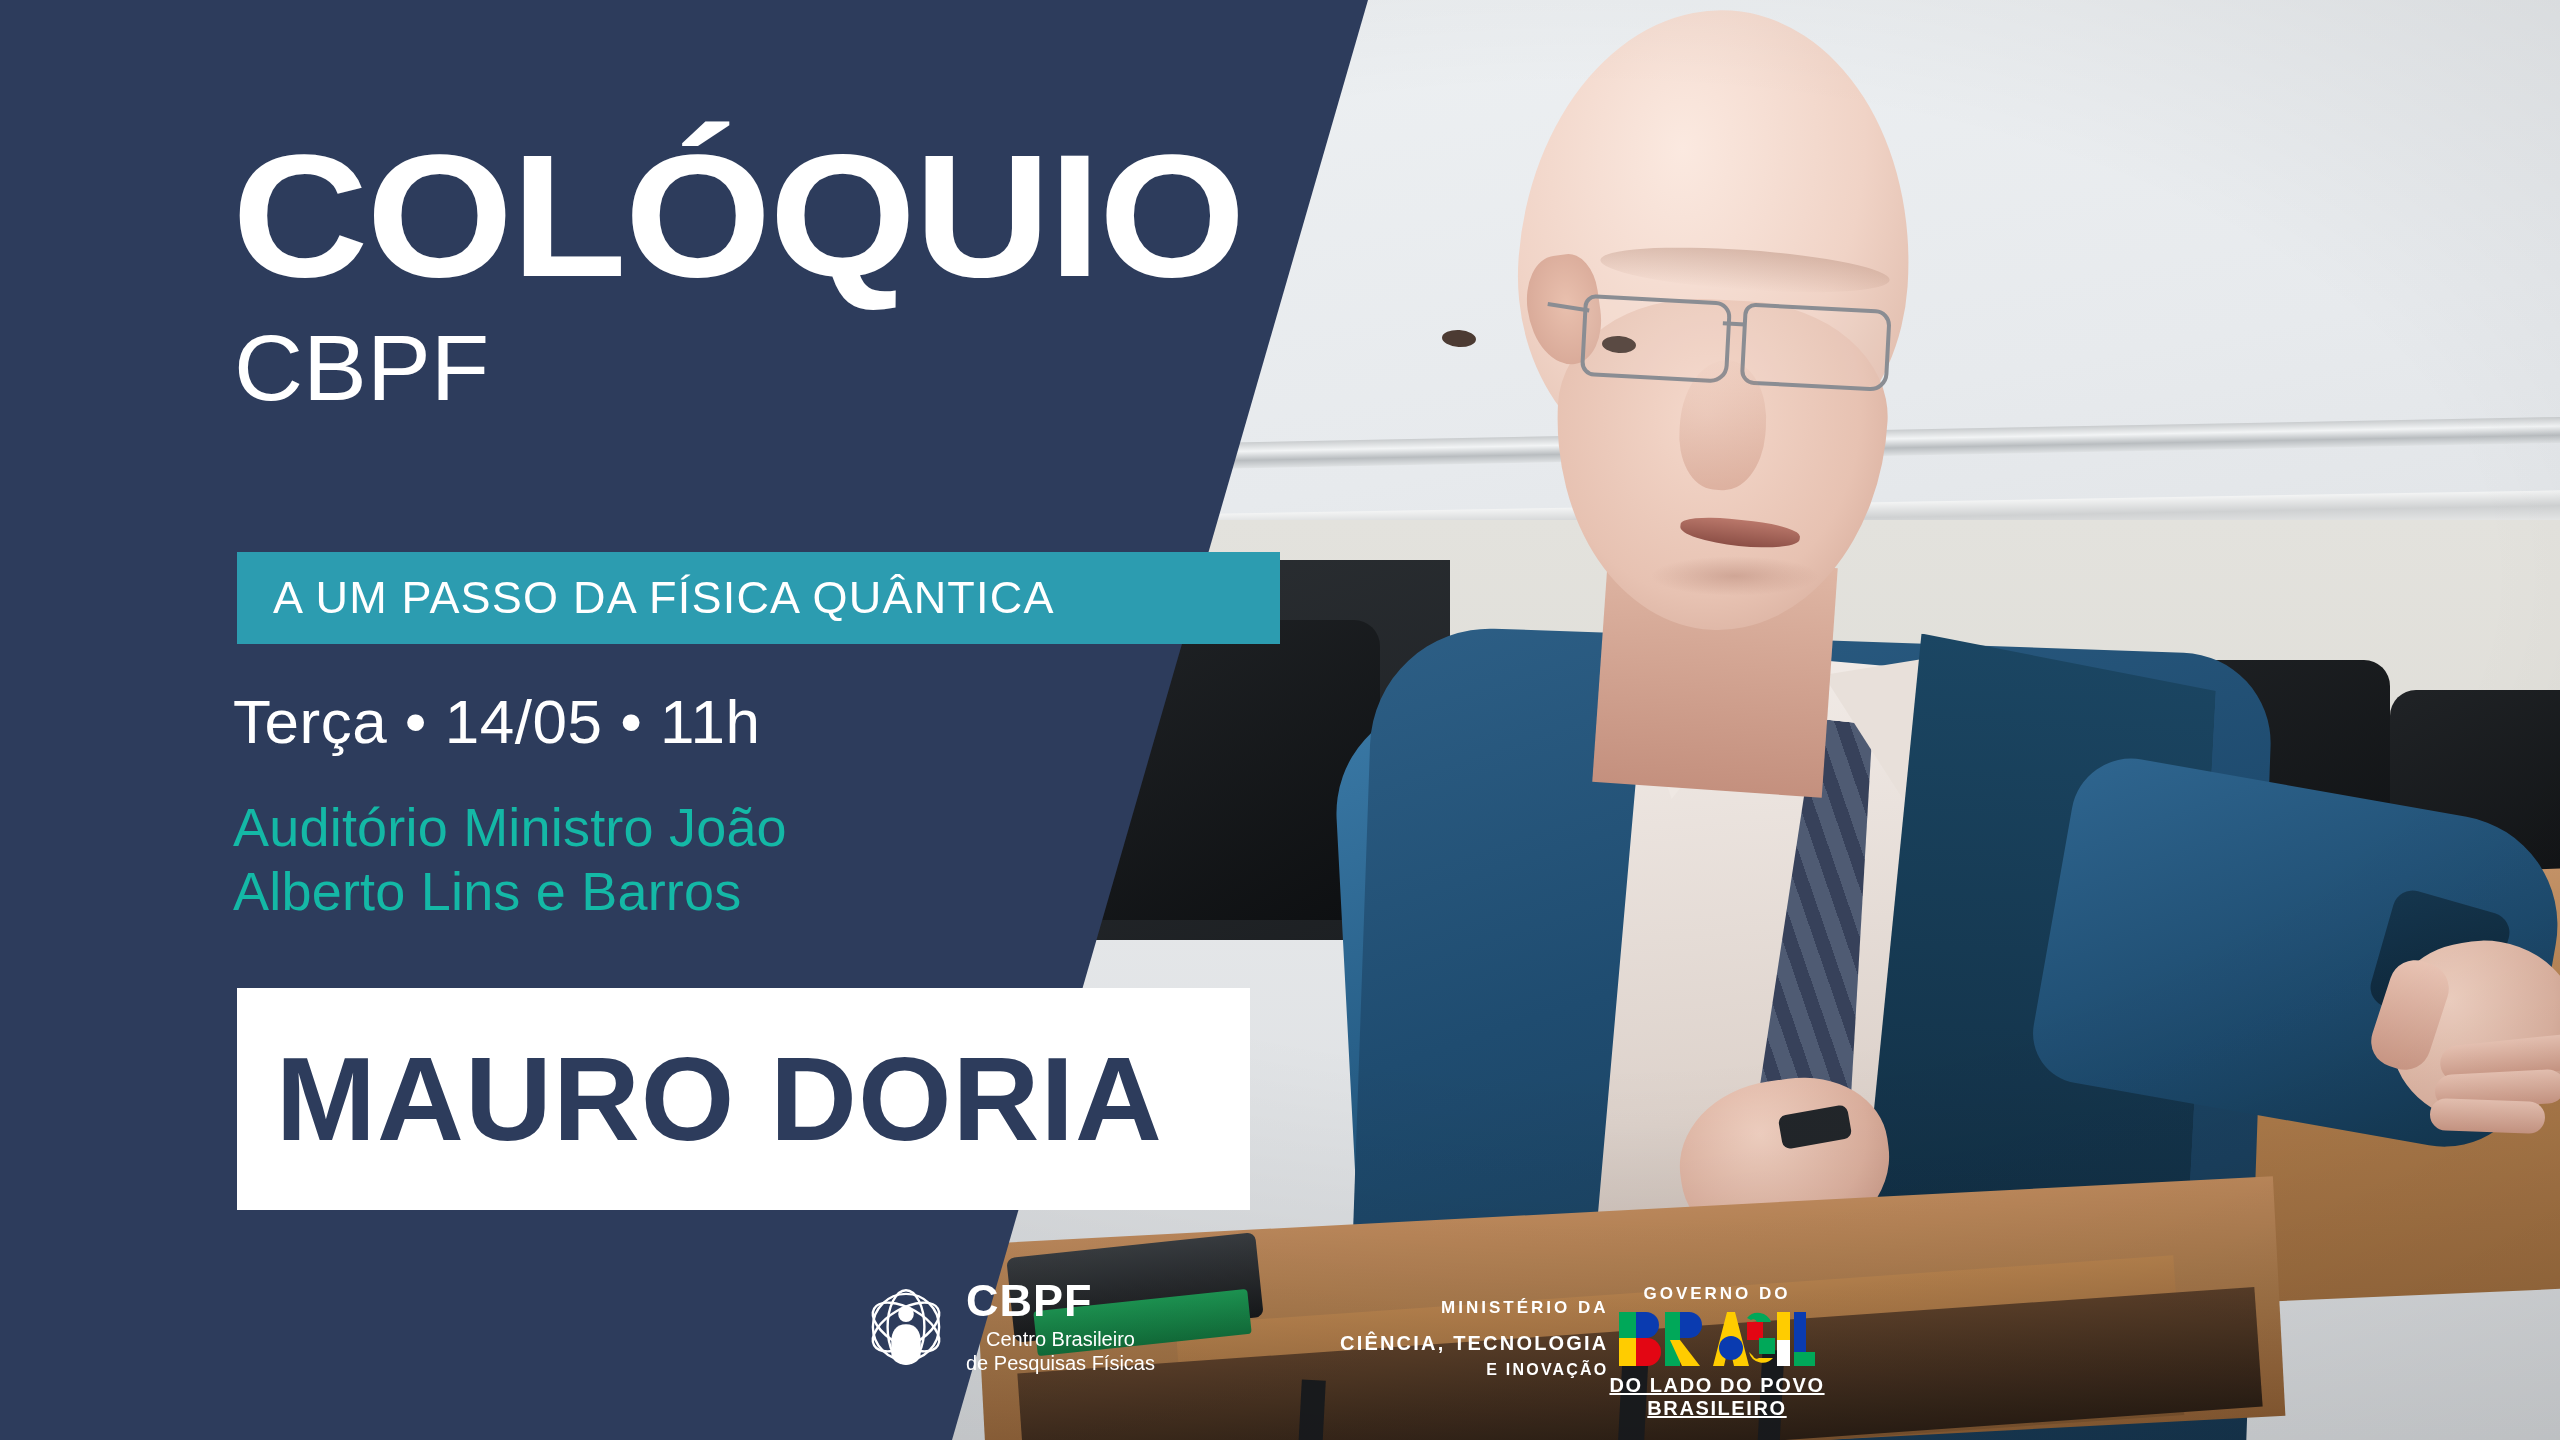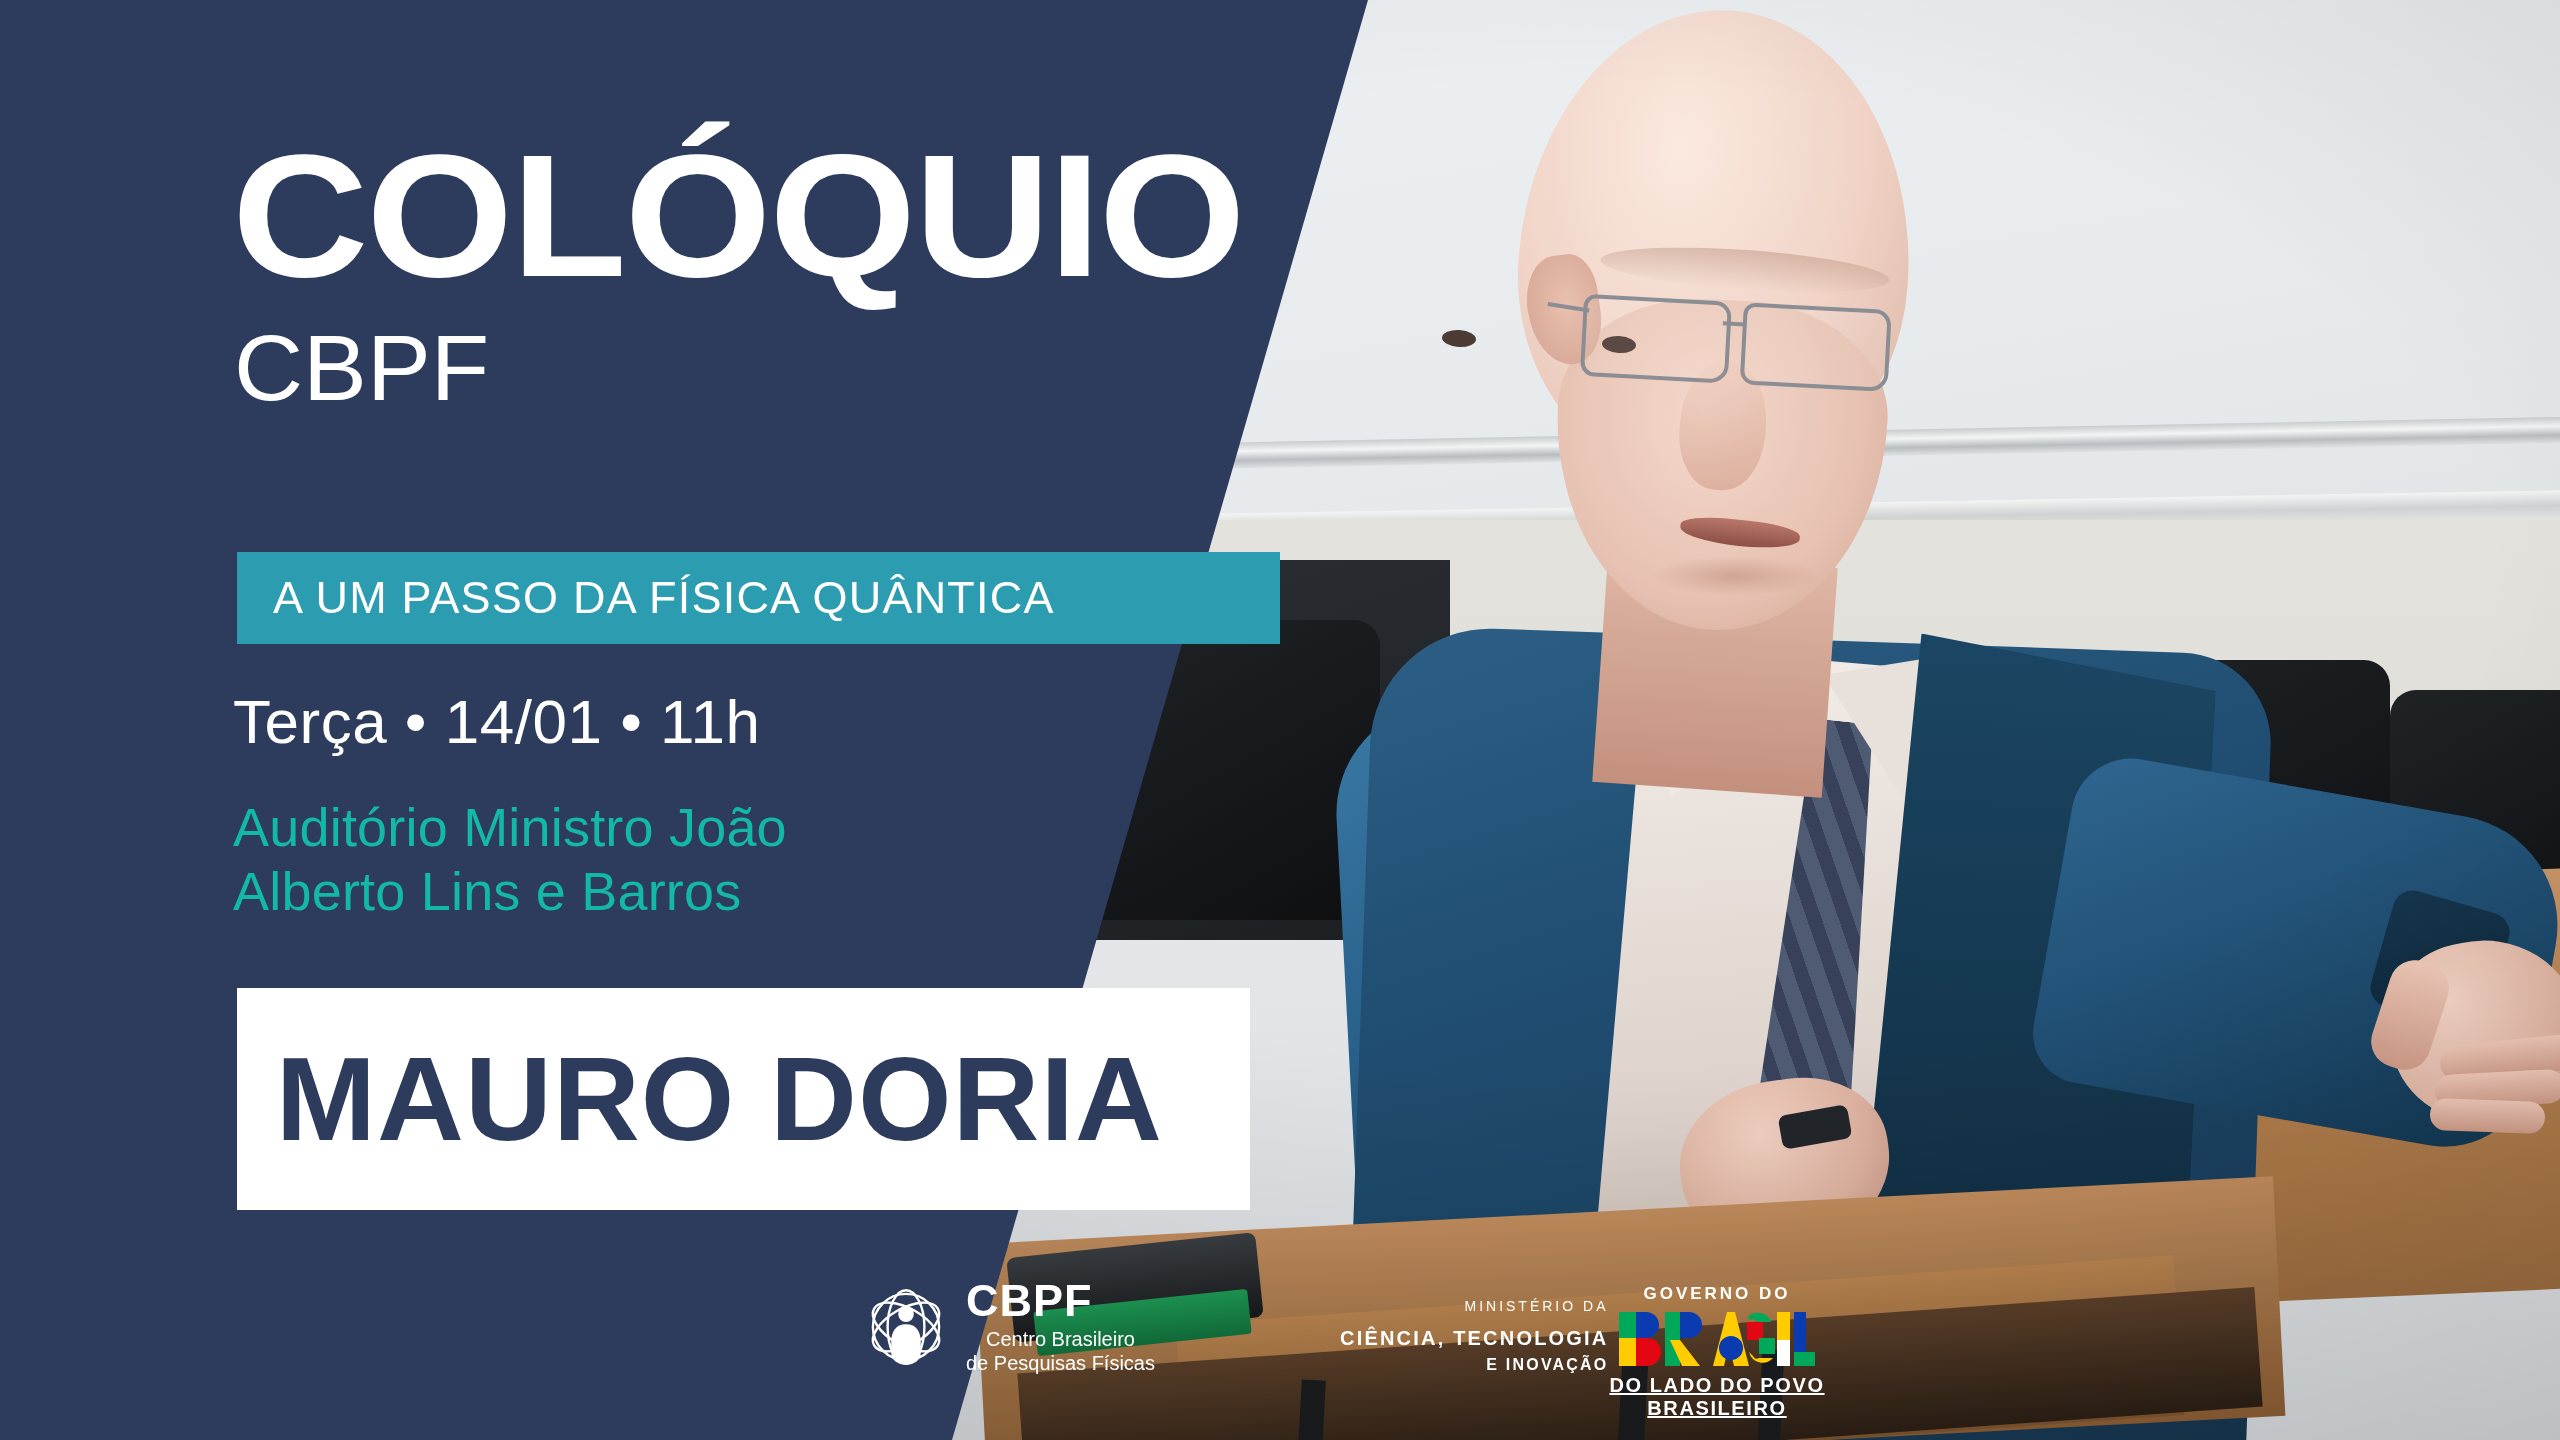--- a/index.html
+++ b/index.html
@@ -480,21 +480,21 @@
     line-height: 1.2; white-space: pre-line; text-align: center;
   }
 
   .mcti {
     position: absolute;
     left: 480px; top: 18px;
     text-align: right;
     color: #ffffff;
     line-height: 1.45;
   }
-  .mcti .l1 { font-size: 14px; font-weight: 400; letter-spacing: 3px; display:block;}
+  .mcti .l1 { font-size: 17px; font-weight: 700; letter-spacing: 3px; display:block;}
   .mcti .l2 { font-size: 20px; font-weight: 700; letter-spacing: 2.2px; display:block;margin-top:8px;}
   .mcti .l3 { font-size: 16px; font-weight: 700; letter-spacing: 2.2px; display:block;}
 
   .gov {
     position: absolute;
     left: 742px; top: 6px;
     width: 230px;
     text-align: center;
     color: #ffffff;
   }
@@ -577,21 +577,21 @@
 
   <div class="content">
 
     <div class="title">COLÓQUIO</div>
     <div class="subtitle-cbpf">CBPF</div>
 
     <div class="talk-banner">
       <span>A UM PASSO DA FÍSICA QUÂNTICA</span>
     </div>
 
-    <div class="datetime">Terça • 14/01 • 11h</div>
+    <div class="datetime">Terça • 14/05 • 11h</div>
     <div class="venue">Auditório Ministro João
 Alberto Lins e Barros</div>
 
     <div class="speaker-box">
       <span>MAURO DORIA</span>
     </div>
   </div>
 
   <div class="logo-row">
 

